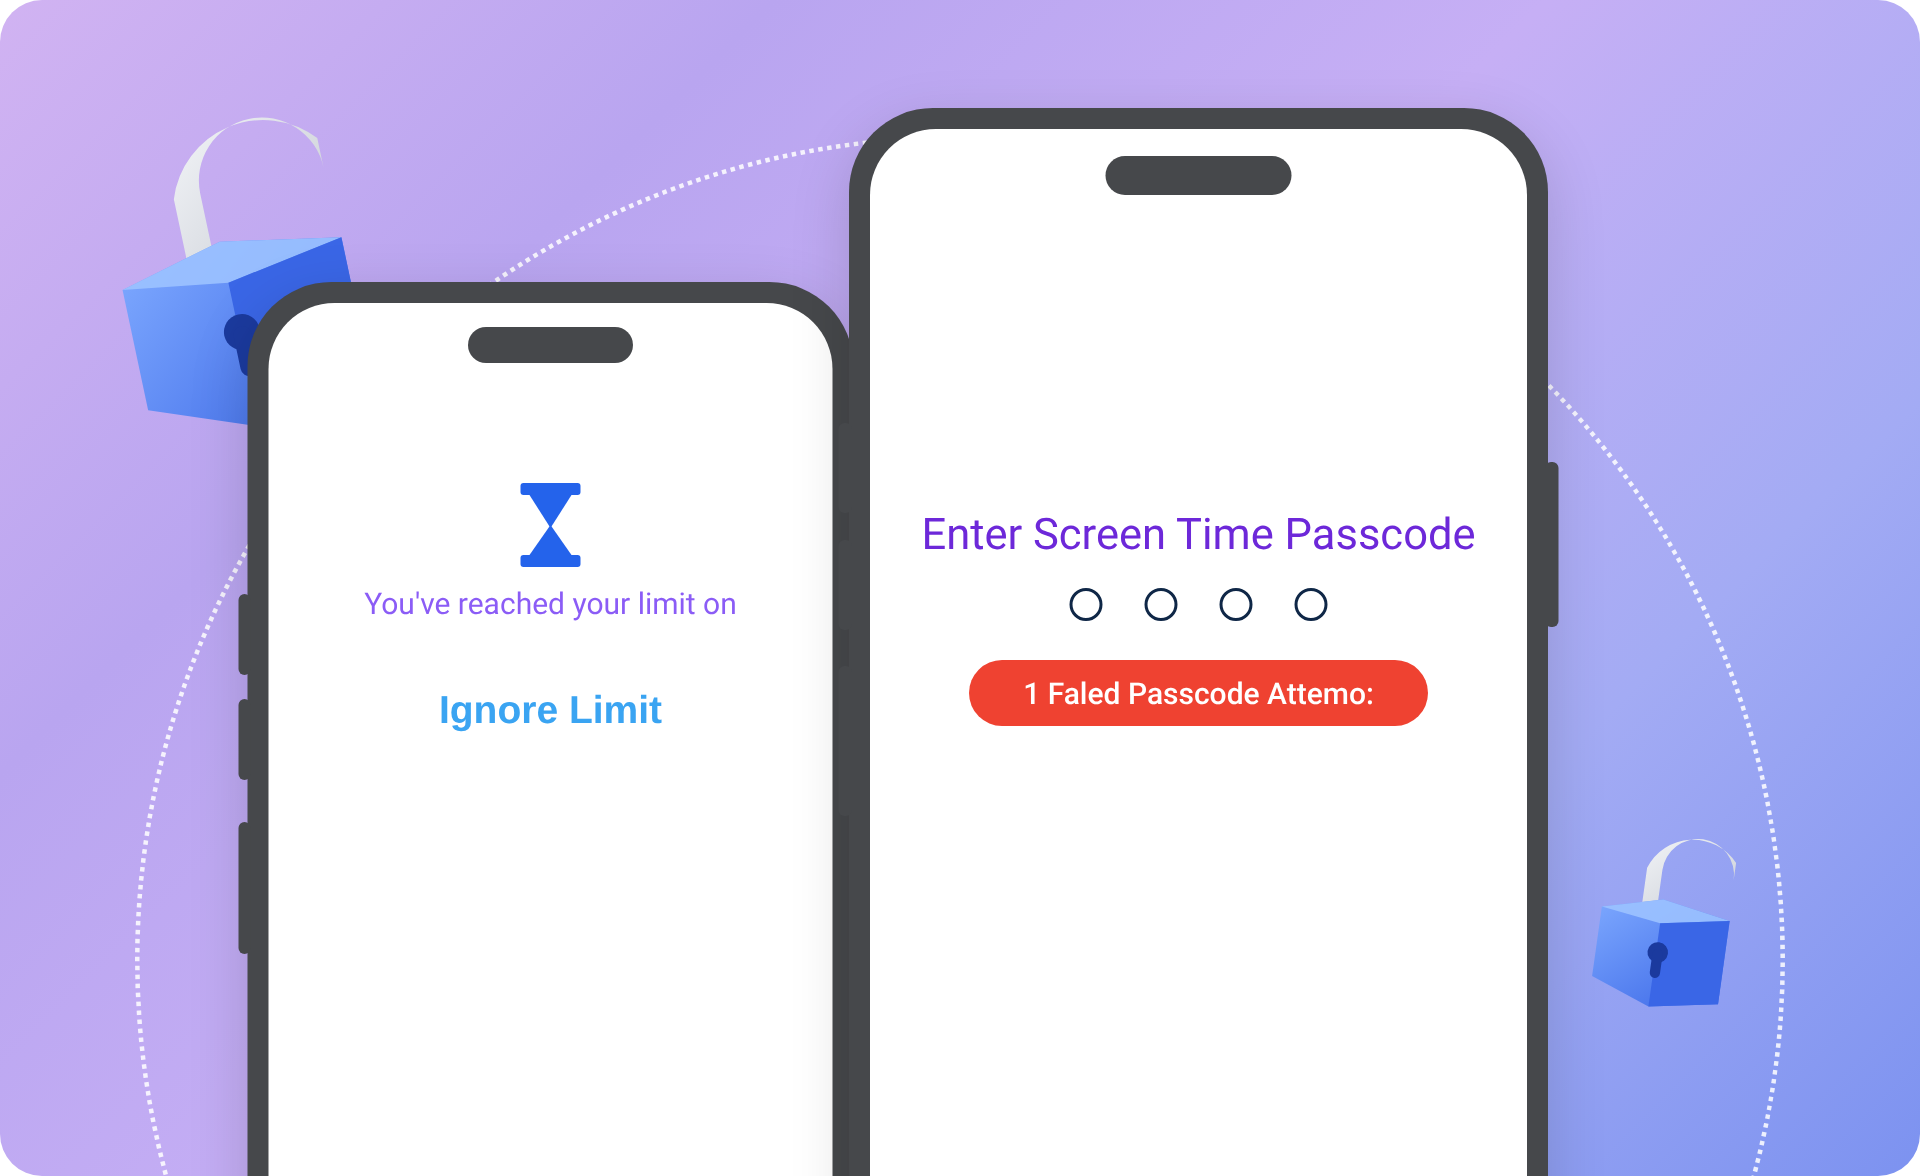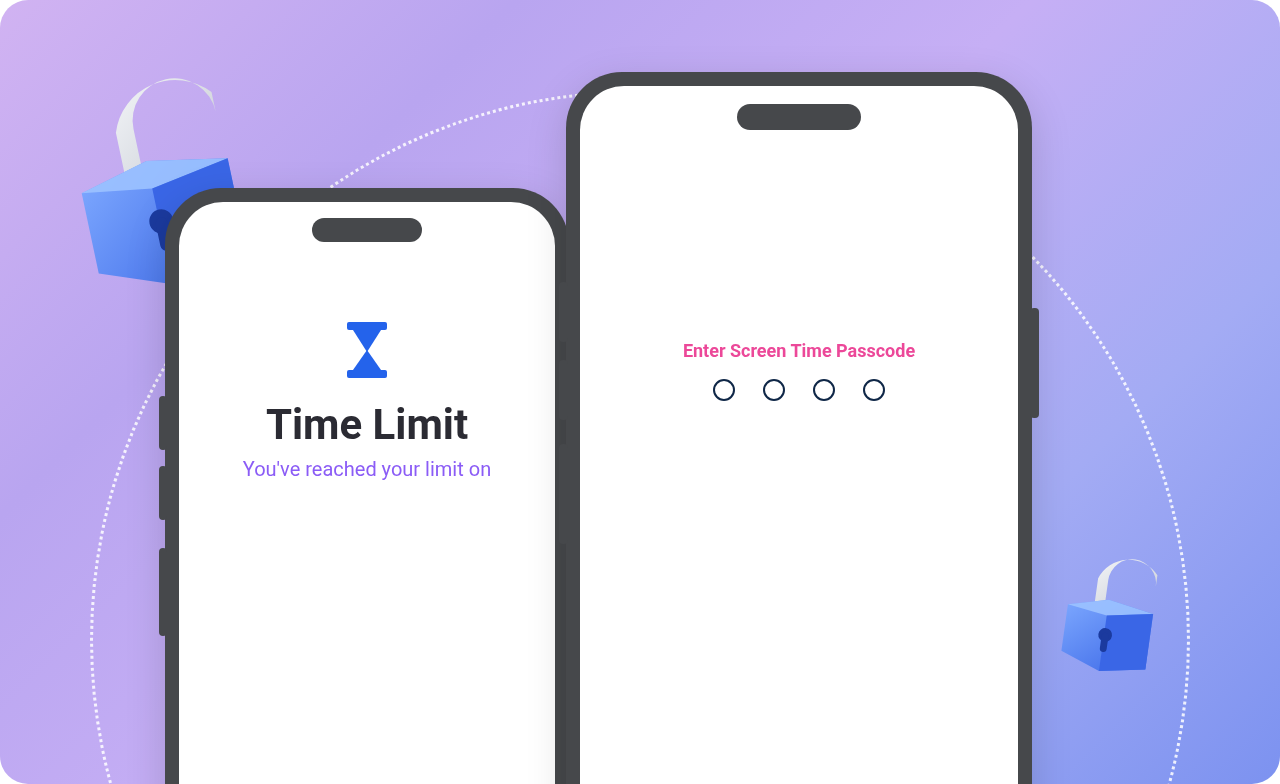--- a/index.html
+++ b/index.html
@@ -100,23 +100,23 @@
     height: 800px;
   }
   .phone-right .notch { width: 124px; height: 26px; top: 18px; }
   .phone-right .sb-l1 { left: -7px; top: 210px; width: 9px; height: 60px; }
   .phone-right .sb-l2 { left: -7px; top: 288px; width: 9px; height: 60px; }
   .phone-right .sb-l3 { left: -7px; top: 372px; width: 9px; height: 100px; }
   .phone-right .sb-r1 { right: -7px; top: 236px; width: 9px; height: 110px; }
 
   .pc-title {
     margin-top: 254px;
-    font-size: 18px;
-    color: #ec4899;
-    font-weight: 700;
+    font-size: 29px;
+    color: #6d28d9;
+    font-weight: 400;
   }
   .pc-dots {
     margin-top: 18px;
     display: flex;
     gap: 28px;
   }
   .pc-dot {
     width: 22px; height: 22px;
     border: 2.5px solid #0f2747;
     border-radius: 50%;
@@ -183,22 +183,22 @@
 
       <div class="hourglass">
         <svg width="48" height="56" viewBox="0 0 48 56">
           <rect x="4" y="0" width="40" height="8" rx="2" fill="#2463eb"></rect>
           <rect x="4" y="48" width="40" height="8" rx="2" fill="#2463eb"></rect>
           <path d="M10 8 L38 8 L24 30 Z" fill="#2463eb"></path>
           <path d="M10 48 L38 48 L24 28 Z" fill="#2463eb"></path>
         </svg>
       </div>
 
-      <div class="tl-title">Time Limit</div>
       <div class="tl-sub">You've reached your limit on</div>
+      <button class="ignore-btn">Ignore Limit</button>
     </div>
   </div>
 
   <div class="phone phone-right">
     <div class="side-btn sb-l1"></div>
     <div class="side-btn sb-l2"></div>
     <div class="side-btn sb-l3"></div>
     <div class="side-btn sb-r1"></div>
 
     <div class="screen">
@@ -206,20 +206,21 @@
 
       <div class="pc-title">Enter Screen Time Passcode</div>
 
       <div class="pc-dots">
         <div class="pc-dot"></div>
         <div class="pc-dot"></div>
         <div class="pc-dot"></div>
         <div class="pc-dot"></div>
       </div>
 
+      <div class="pc-badge">1 Faled Passcode Attemo:</div>
     </div>
   </div>
 
   <div class="padlock padlock-small">
     <svg width="120" height="140" viewBox="0 0 210 240">
       <defs>
         <linearGradient id="lg2" x1="0" y1="0" x2="1" y2="1">
           <stop offset="0%" stop-color="#7ea9ff"></stop>
           <stop offset="100%" stop-color="#3a66e6"></stop>
         </linearGradient>

